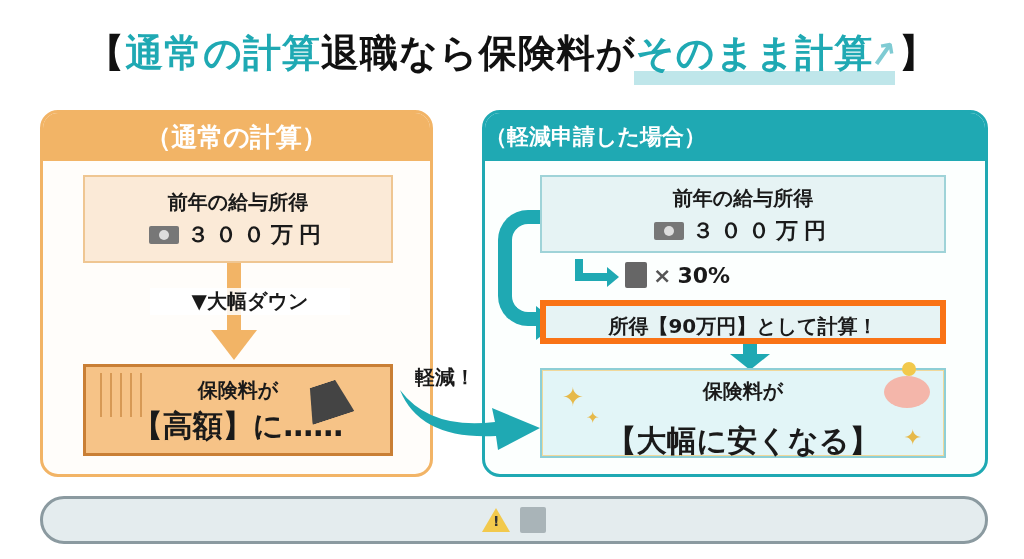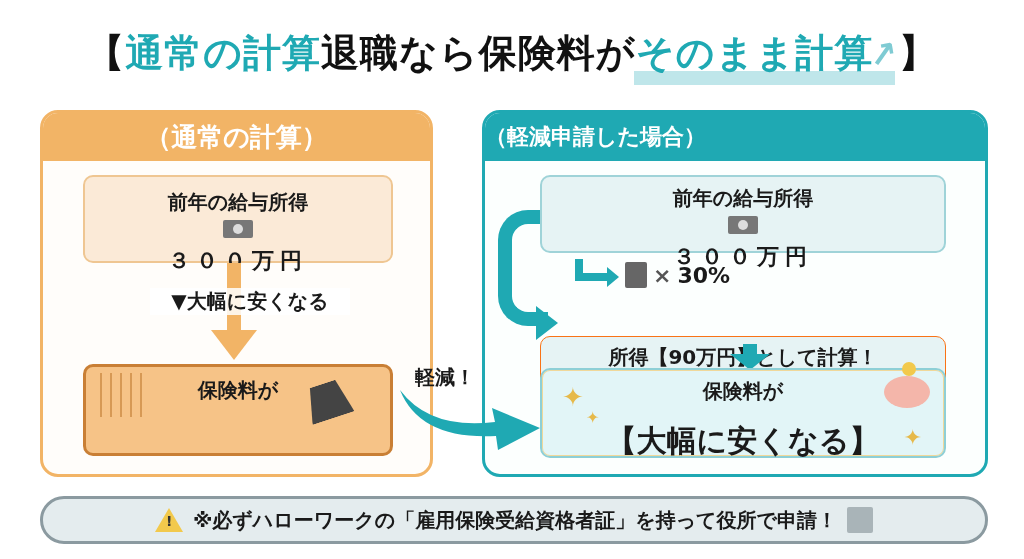--- a/index.html
+++ b/index.html
@@ -11,26 +11,26 @@
   .title .hl::after { content: ""; position: absolute; left: -2px; right: -22px; bottom: -6px; height: 14px; background: #bfe6ea; z-index: -1; }
   .title .up-arrow { display: inline-block; color: #7fcbd3; font-size: 34px; margin-left: -4px; transform: rotate(-10deg); }
 
   
   .panel { position: absolute; border-radius: 18px; overflow: hidden; }
   .panel-left { left: 40px; top: 110px; width: 393px; height: 367px; border: 3px solid #f2b466; background: #fffdfa; }
   .panel-left .phead { height: 48px; background: #f2b466; color: #fff; font-size: 26px; font-weight: bold; text-align: center; line-height: 48px; }
   .panel-right { left: 482px; top: 110px; width: 506px; height: 367px; border: 3px solid #1fa9b3; background: #fcfffe; }
   .panel-right .phead { height: 48px; background: #1fa9b3; color: #fff; font-size: 22px; font-weight: bold; text-align: left; line-height: 48px; }
 
-  .box { position: absolute; border-radius: 10px; text-align: center; font-weight: bold; }
+  .box { position: absolute; border-radius: 0; text-align: center; font-weight: bold; }
   .income-left { left: 83px; top: 175px; width: 310px; height: 88px; background: #fbead7; border: 2px solid #efc692; }
   .income-right { left: 540px; top: 175px; width: 406px; height: 78px; background: #e6f3f4; border: 2px solid #9fd3d8; }
   .box .l1 { font-size: 20px; margin-top: 12px; }
   .income-right .l1 { margin-top: 8px; }
-  .box .l2 { font-size: 22px; letter-spacing: 6px; margin-top: 4px; display: flex; align-items: center; justify-content: center; gap: 8px; flex-direction: column; }
+  .box .l2 { font-size: 22px; letter-spacing: 6px; margin-top: 4px; display: flex; align-items: center; justify-content: center; gap: 8px; }
   .cash { display: inline-block; width: 30px; height: 18px; background: #777; border-radius: 2px; position: relative; }
   .cash::after { content: ""; position: absolute; left: 10px; top: 4px; width: 10px; height: 10px; border-radius: 50%; background: #ddd; }
 
   .vline-left { position: absolute; left: 227px; top: 263px; width: 14px; height: 70px; background: #f2b466; }
   .varrow-left { position: absolute; left: 211px; top: 330px; width: 0; height: 0; border-left: 23px solid transparent; border-right: 23px solid transparent; border-top: 30px solid #f2b466; }
   .asis { position: absolute; left: 150px; top: 288px; width: 200px; font-size: 20px; font-weight: bold; background: rgba(255,255,255,0.85); text-align: center; }
 
   .result-left { left: 83px; top: 364px; width: 310px; height: 92px; background: #f6c387; border: 3px solid #c97f35; }
   .result-left .r1 { font-size: 20px; margin-top: 10px; }
   .result-left .r2 { font-size: 30px; margin-top: 2px; }
@@ -40,21 +40,21 @@
   .calc-row { position: absolute; left: 575px; top: 262px; font-size: 22px; font-weight: bold; display: flex; align-items: center; gap: 6px; }
   .calc-row .hook { width: 34px; height: 22px; border-left: 8px solid #1fa9b3; border-bottom: 8px solid #1fa9b3; margin-top: -10px; }
   .calc-row .hook-tip { width: 0; height: 0; border-top: 10px solid transparent; border-bottom: 10px solid transparent; border-left: 12px solid #1fa9b3; margin-left: -8px; margin-top: 4px; }
   .calc-icon { display: inline-block; width: 22px; height: 26px; background: #666; border-radius: 2px; }
   .calc-row .x { color: #555; }
   .calc-row .small { font-size: 18px; }
 
   .loop { position: absolute; left: 498px; top: 210px; width: 50px; height: 116px; border: 14px solid #1fa9b3; border-right: none; border-radius: 30px 0 0 30px; }
   .loop-tip { position: absolute; left: 536px; top: 306px; width: 0; height: 0; border-top: 17px solid transparent; border-bottom: 17px solid transparent; border-left: 22px solid #1fa9b3; }
 
-  .reduced-income { left: 540px; top: 300px; width: 406px; height: 54px; background: #e6f3f4; border: 1px solid #f97316; font-size: 20px; line-height: 40px; margin-top: 36px; }
+  .reduced-income { left: 540px; top: 300px; width: 406px; height: 44px; background: #e6f3f4; border: 6px solid #f97316; font-size: 20px; line-height: 40px; }
   .varrow-right-stem { position: absolute; left: 743px; top: 344px; width: 14px; height: 12px; background: #1fa9b3; }
   .varrow-right { position: absolute; left: 730px; top: 354px; width: 0; height: 0; border-left: 20px solid transparent; border-right: 20px solid transparent; border-top: 16px solid #1fa9b3; }
 
   .result-right { left: 540px; top: 368px; width: 406px; height: 90px; background: #e2f5f7; border: 2px solid #8ecfd6; box-shadow: inset 0 0 0 1px #f0d89a; }
   .result-right .r1 { font-size: 20px; margin-top: 8px; }
   .result-right .r2 { font-size: 30px; margin-top: 16px; font-family: Liberation Mono, monospace; }
   .spark { position: absolute; color: #e6b94a; font-size: 26px; }
   .pig { position: absolute; right: 14px; top: 6px; width: 46px; height: 32px; background: #f4b6aa; border-radius: 50%; }
   .coin { position: absolute; right: 28px; top: -8px; width: 14px; height: 14px; background: #f2c94c; border-radius: 50%; }
 
@@ -77,26 +77,27 @@
   <div class="phead">（通常の計算）</div>
 </div>
 <div class="box income-left">
   <div class="l1">前年の給与所得</div>
   <div class="l2">
       <span class="cash"></span>
       <span>３００万円</span>
     </div>
 </div>
 <div class="vline-left"></div>
-<div class="asis">▼大幅に安くなる</div>
+<div class="asis">▼大幅ダウン</div>
 <div class="varrow-left"></div>
 <div class="box result-left">
   <div class="stripes"></div>
   <div class="weight"></div>
   <div class="r1">保険料が</div>
+  <div class="r2">【高額】に……</div>
 </div>
 
 <div class="panel panel-right">
   <div class="phead">（軽減申請した場合）</div>
 </div>
 <div class="loop"></div>
 <div class="loop-tip"></div>
 <div class="box income-right">
   <div class="l1">前年の給与所得</div>
   <div class="l2">
@@ -126,15 +127,14 @@
 
 <div class="reduce-label">軽減！</div>
 <svg class="reduce-arrow" viewBox="0 0 140 60">
   <path d="M0 0 Q30 40 95 32 L92 18 L140 38 L98 60 L96 46 Q20 50 0 0 Z" fill="#1fa9b3"></path>
 </svg>
 
 <div class="notice">
   <span class="warn">
       <span>!</span>
     </span>
-  <span>※必ずハローワークの「雇用保険受給資格者証」を持って役所で申請！</span>
   <span class="bldg"></span>
 </div>
 
 </body></html>

